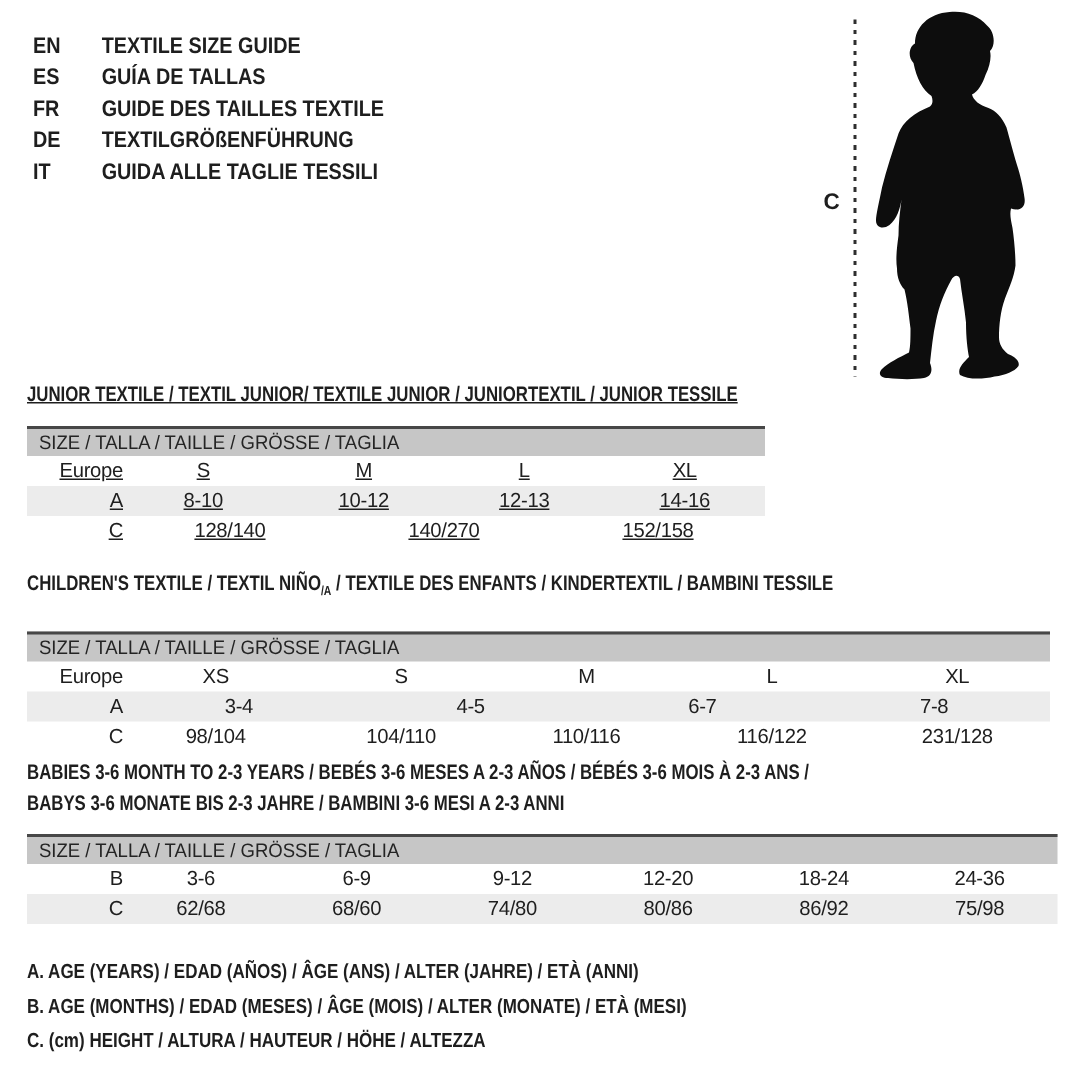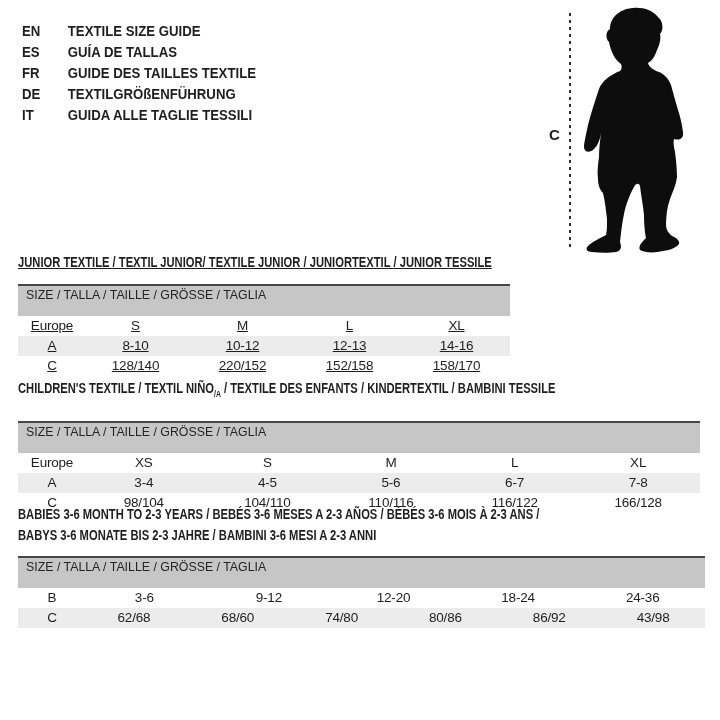--- a/index.html
+++ b/index.html
@@ -51,28 +51,28 @@
   .sec2 .sec-title{margin-bottom:10px;}
   .sec-title sub{font-size:0.62em;}
 
   .tbl{background:var(--bg);}
   .sec0 .tbl{width:492px;}
   .sec1 .tbl{width:682px;}
   .sec2 .tbl{width:687px;}
   .band{
     background:var(--band-bg);
     border-top:2px solid var(--band-border);
-    height:32px;line-height:18px;font-size:13px;color:#242424;
+    height:20px;line-height:18px;font-size:13px;color:#242424;
     padding-left:8px;white-space:nowrap;
   }
   .band-text{display:inline-block;transform:scaleX(0.95);transform-origin:0 0;}
   .row{display:flex;height:20px;line-height:20px;font-size:13.5px;}
   .row.shaded{background:var(--shaded);}
   .cell{flex:1;text-align:center;letter-spacing:-0.2px;}
-  .cell.label{flex:0 0 64px;text-align:center;padding-left:4px;}
+  .cell.label{flex:0 0 64px;text-align:right;padding-left:4px;}
 
   
   .notes{position:absolute;left:18px;top:636px;}
   .note-line{
     font-size:13.5px;font-weight:bold;line-height:23px;white-space:nowrap;
     transform:scaleX(0.84);transform-origin:0 0;
   }
 </style>
 </head>
 <body>
@@ -169,23 +169,22 @@
         <div class="row shaded">
           <span class="cell label">A</span>
           <span class="cell">8-10</span>
           <span class="cell">10-12</span>
           <span class="cell">12-13</span>
           <span class="cell">14-16</span>
         </div>
         <div class="row">
           <span class="cell label">C</span>
           <span class="cell">128/140</span>
-          <span class="cell">220/152</span>
+          <span class="cell">140/270</span>
           <span class="cell">152/158</span>
-          <span class="cell">158/170</span>
         </div>
       </div>
   </section>
 
   <section class="sec sec1">
     <h2 class="sec-title">
         <div class="title-line"><span>CHILDREN'S TEXTILE / TEXTIL NIÑO</span><sub>/A</sub><span> / TEXTILE DES ENFANTS / KINDERTEXTIL / BAMBINI TESSILE</span></div>
       </h2>
     <div class="tbl">
       <div class="band"><span class="band-text">SIZE / TALLA / TAILLE / GRÖSSE / TAGLIA</span></div>
@@ -194,56 +193,61 @@
           <span class="cell">XS</span>
           <span class="cell">S</span>
           <span class="cell">M</span>
           <span class="cell">L</span>
           <span class="cell">XL</span>
         </div>
         <div class="row shaded">
           <span class="cell label">A</span>
           <span class="cell">3-4</span>
           <span class="cell">4-5</span>
-          <span class="cell">5-6</span>
           <span class="cell">6-7</span>
           <span class="cell">7-8</span>
         </div>
         <div class="row">
           <span class="cell label">C</span>
           <span class="cell">98/104</span>
           <span class="cell">104/110</span>
           <span class="cell">110/116</span>
           <span class="cell">116/122</span>
-          <span class="cell">166/128</span>
+          <span class="cell">231/128</span>
         </div>
       </div>
   </section>
 
   <section class="sec sec2">
     <h2 class="sec-title">
         <div class="title-line"><span>BABIES 3-6 MONTH TO 2-3 YEARS / BEBÉS 3-6 MESES A 2-3 AÑOS / BÉBÉS 3-6 MOIS À 2-3 ANS /</span></div>
         <div class="title-line"><span>BABYS 3-6 MONATE BIS 2-3 JAHRE / BAMBINI 3-6 MESI A 2-3 ANNI</span></div>
       </h2>
     <div class="tbl">
       <div class="band"><span class="band-text">SIZE / TALLA / TAILLE / GRÖSSE / TAGLIA</span></div>
     <div class="row">
           <span class="cell label">B</span>
           <span class="cell">3-6</span>
+          <span class="cell">6-9</span>
           <span class="cell">9-12</span>
           <span class="cell">12-20</span>
           <span class="cell">18-24</span>
           <span class="cell">24-36</span>
         </div>
         <div class="row shaded">
           <span class="cell label">C</span>
           <span class="cell">62/68</span>
           <span class="cell">68/60</span>
           <span class="cell">74/80</span>
           <span class="cell">80/86</span>
           <span class="cell">86/92</span>
-          <span class="cell">43/98</span>
+          <span class="cell">75/98</span>
         </div>
       </div>
   </section>
 
+  <div class="notes" id="notes">
+      <div class="note-line">A. AGE (YEARS) / EDAD (AÑOS) / ÂGE (ANS) / ALTER (JAHRE) / ETÀ (ANNI)</div>
+      <div class="note-line">B. AGE (MONTHS) / EDAD (MESES) / ÂGE (MOIS) / ALTER (MONATE) / ETÀ (MESI)</div>
+      <div class="note-line">C. (cm) HEIGHT / ALTURA / HAUTEUR / HÖHE / ALTEZZA</div>
+    </div>
 
 </div>
 
 </body></html>

